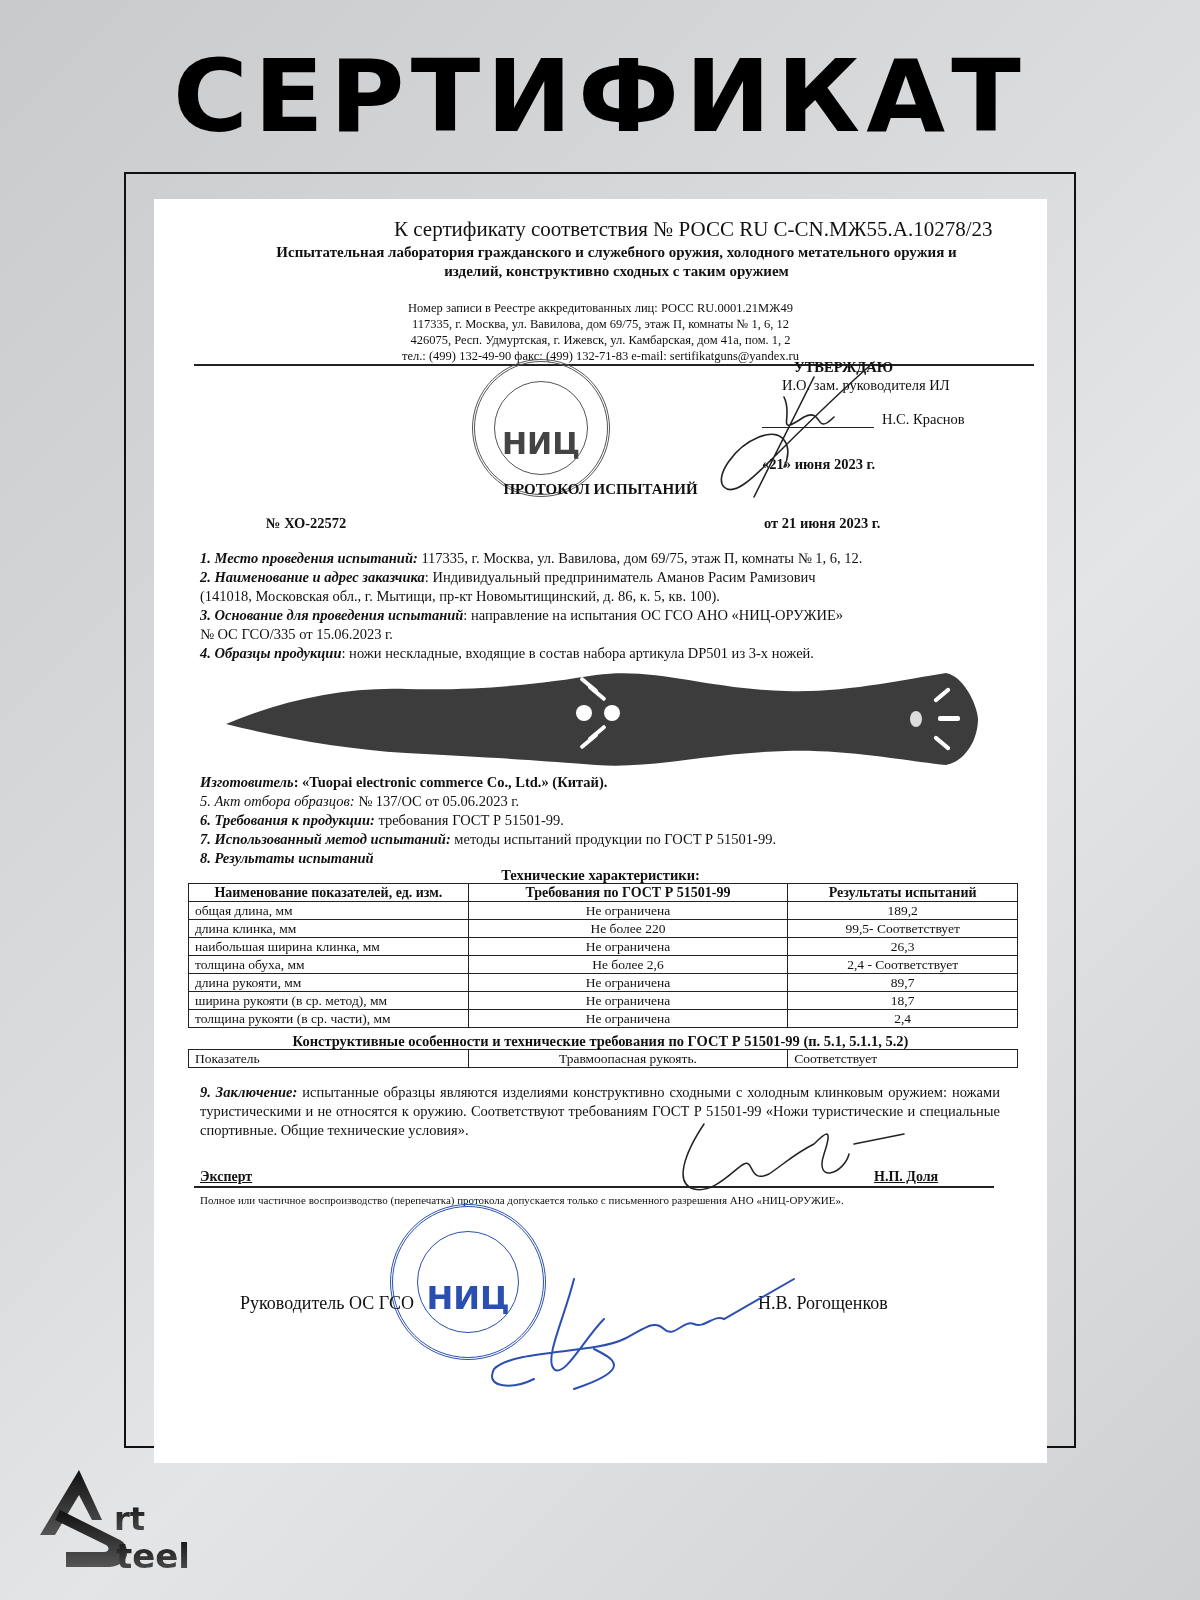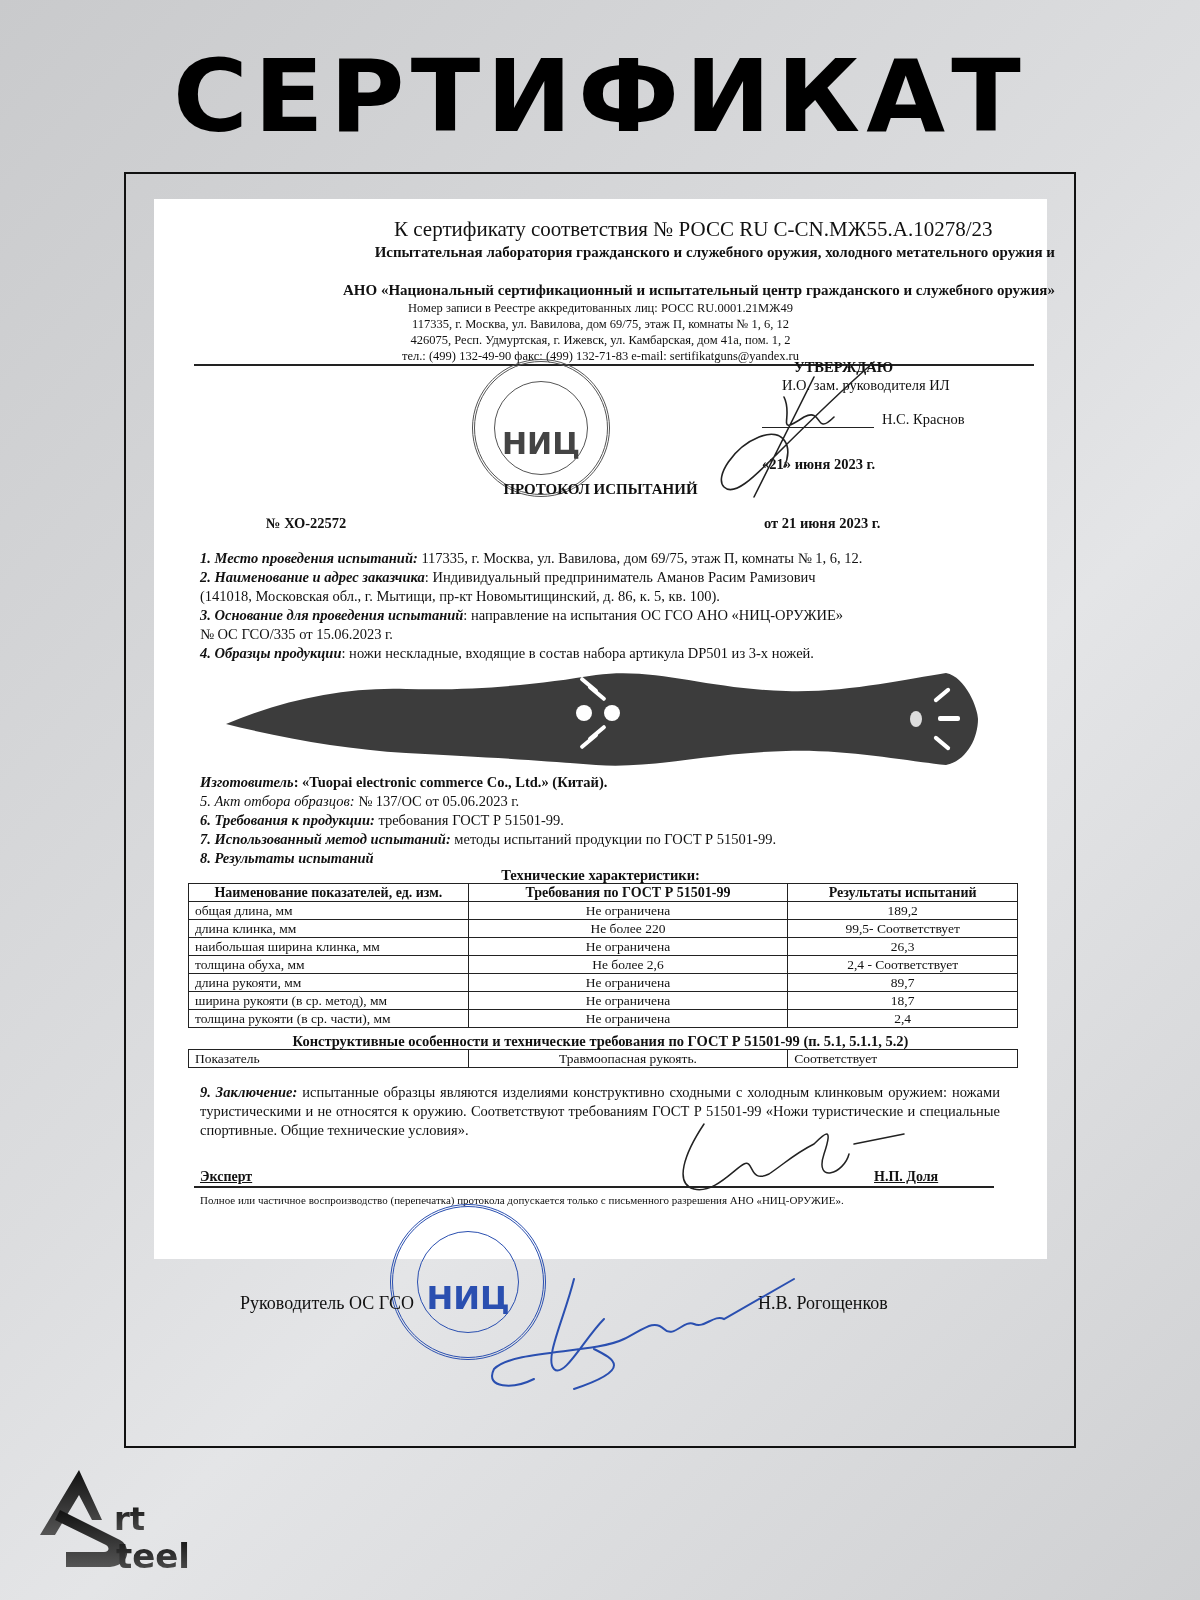--- a/index.html
+++ b/index.html
@@ -12,26 +12,26 @@
     position:absolute; left:0; top:42px; width:1200px; text-align:center;
     font-family:"DejaVu Sans", sans-serif; font-weight:bold;
     font-size:100px; letter-spacing:6px; color:#000;
     transform:scaleX(1.02); line-height:110px;
   }
   .frame {
     position:absolute; left:124px; top:172px; width:952px; height:1276px;
     border:2px solid #111; box-sizing:border-box;
   }
   .paper {
-    position:absolute; left:154px; top:199px; width:893px; height:1060px;
+    position:absolute; left:154px; top:199px; width:893px; height:1264px;
     background:#fff; color:#111;
   }
   .abs { position:absolute; }
   .cert-ref { left:240px; top:18px; font-size:21px; white-space:nowrap; }
-  .lab { left:8px; width:893px; text-align:right; font-weight:bold; font-size:15px; line-height:19px; }
+  .lab { left:16px; width:893px; text-align:center; font-weight:bold; font-size:15px; line-height:19px; }
   .small { left:0; width:893px; text-align:center; font-size:12.5px; line-height:16px; }
   .hr { left:40px; width:840px; height:2px; background:#222; }
   .approve { left:638px; font-size:14.5px; }
   .approve b { font-weight:bold; }
   .stamp {
     border-radius:50%; border:3px double #555; display:flex; align-items:center; justify-content:center;
   }
   .stamp-inner {
     border-radius:50%; border:1.5px solid #555; display:flex; align-items:center; justify-content:center;
   }
@@ -55,21 +55,21 @@
 
 <div class="big-title">СЕРТИФИКАТ</div>
 
 <div class="frame"></div>
 
 <div class="paper">
 
   <div class="abs cert-ref">К сертификату соответствия № РОСС RU C-CN.МЖ55.А.10278/23</div>
 
   <div class="abs lab" style="top:44px">Испытательная лаборатория гражданского и служебного оружия, холодного метательного оружия и</div>
-  <div class="abs lab" style="top:82px">АНО «Национальный сертификационный и испытательный центр гражданского и служебного оружия»</div>
+  <div class="abs lab" style="top:63px">изделий, конструктивно сходных с таким оружием</div>
   <div class="abs small" style="top:101px">Номер записи в Реестре аккредитованных лиц: РОСС RU.0001.21МЖ49</div>
   <div class="abs small" style="top:117px">117335, г. Москва, ул. Вавилова, дом 69/75, этаж П, комнаты № 1, 6, 12</div>
   <div class="abs small" style="top:133px">426075, Респ. Удмуртская, г. Ижевск, ул. Камбарская, дом 41а, пом. 1, 2</div>
   <div class="abs small" style="top:149px">тел.: (499) 132-49-90 факс: (499) 132-71-83 e-mail: sertifikatguns@yandex.ru</div>
   <div class="abs hr" style="top:165px"></div>
 
   <div class="abs stamp" style="left:318px; top:160px; width:132px; height:132px;">
     <div class="stamp-inner" style="width:92px; height:92px;">
       <span class="stamp-logo" style="font-size:30px; color:#444;">НИЦ</span>
     </div>

